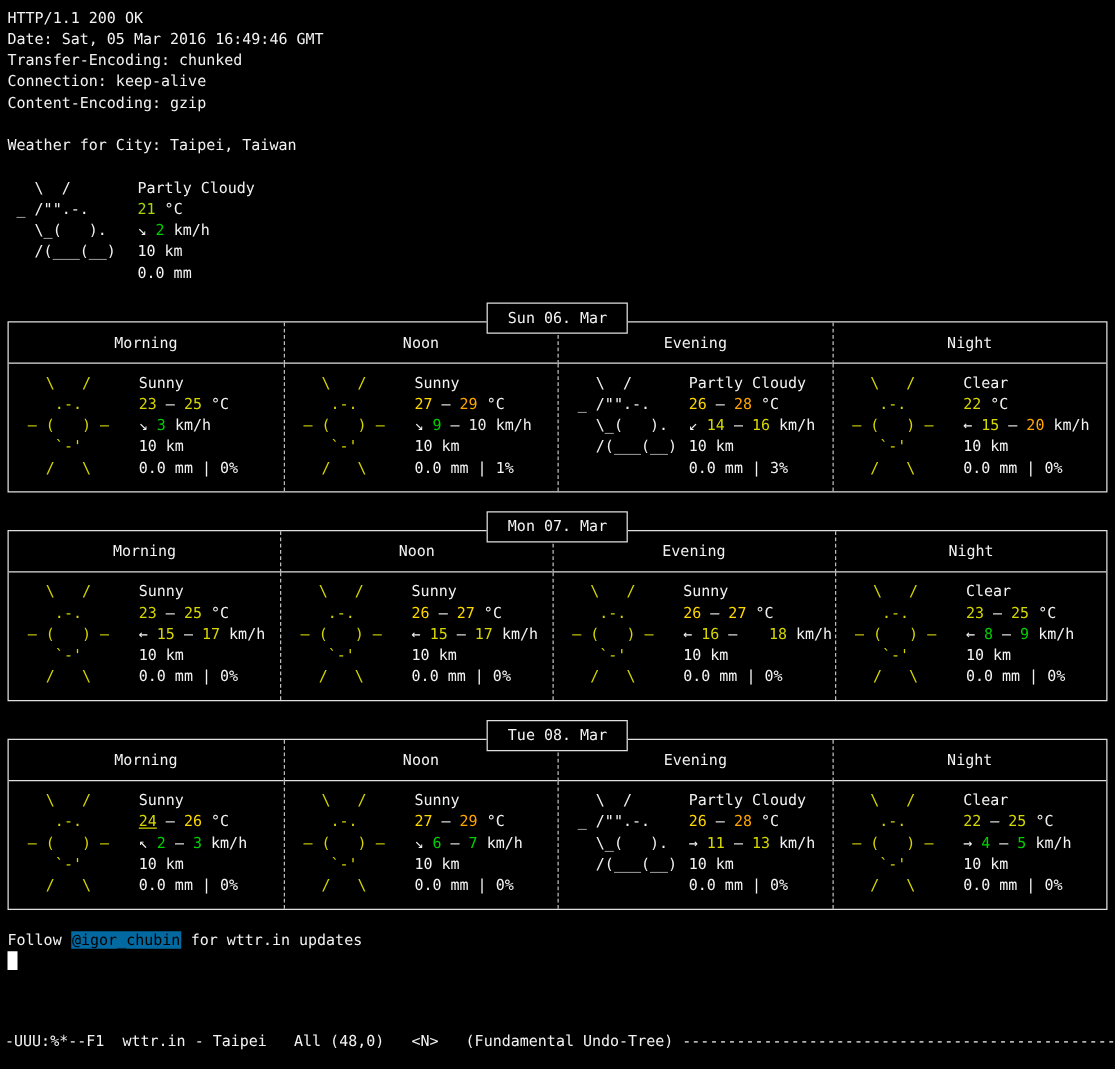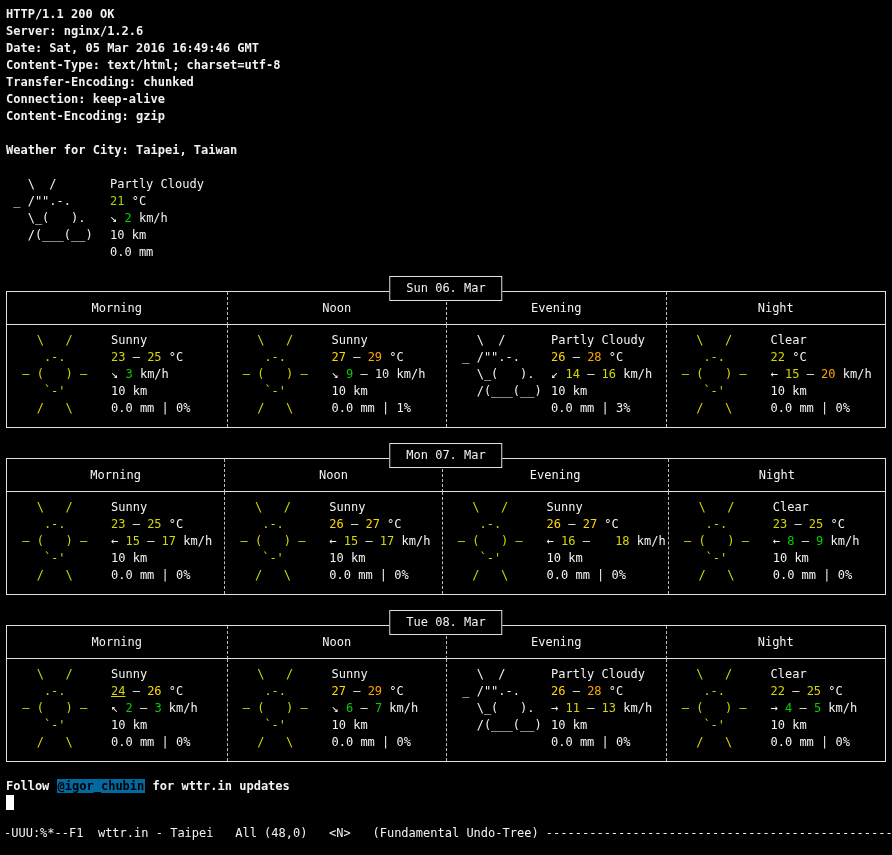--- a/index.html
+++ b/index.html
@@ -9,21 +9,21 @@
     width: 892px; height: 855px;
     background: #000000;
     overflow: hidden;
     position: relative;
     font-family: "DejaVu Sans Mono", monospace;
     font-size: 12px;
     line-height: 17px;
     color: #f2f2f2;
   }
   .term { padding: 6px 6px 0 6px; }
-  .line { white-space: pre; min-height: 17px; font-weight: bold; }
+  .line { white-space: pre; min-height: 17px; }
   pre { margin: 0; font: inherit; white-space: pre; }
   .tline { white-space: pre; min-height: 17px; }
 
   
   #current { display: flex; }
   #current .art { width: 104px; flex: none; }
 
   
   .day-section { position: relative; margin: 30px 0 0 0; }
   .date-box {
@@ -46,23 +46,21 @@
     padding-left: 4px; white-space: pre; overflow: hidden;
   }
 </style>
 </head>
 <body>
 
 <div class="term">
 
   <div id="http-headers">
       <div class="line">HTTP/1.1 200 OK</div>
-      <div class="line">Server: nginx/1.2.6</div>
       <div class="line">Date: Sat, 05 Mar 2016 16:49:46 GMT</div>
-      <div class="line">Content-Type: text/html; charset=utf-8</div>
       <div class="line">Transfer-Encoding: chunked</div>
       <div class="line">Connection: keep-alive</div>
       <div class="line">Content-Encoding: gzip</div>
     </div>
 
   <div class="line"></div>
   <div class="line">Weather for City: Taipei, Taiwan</div>
   <div class="line"></div>
 
   <div id="current">

